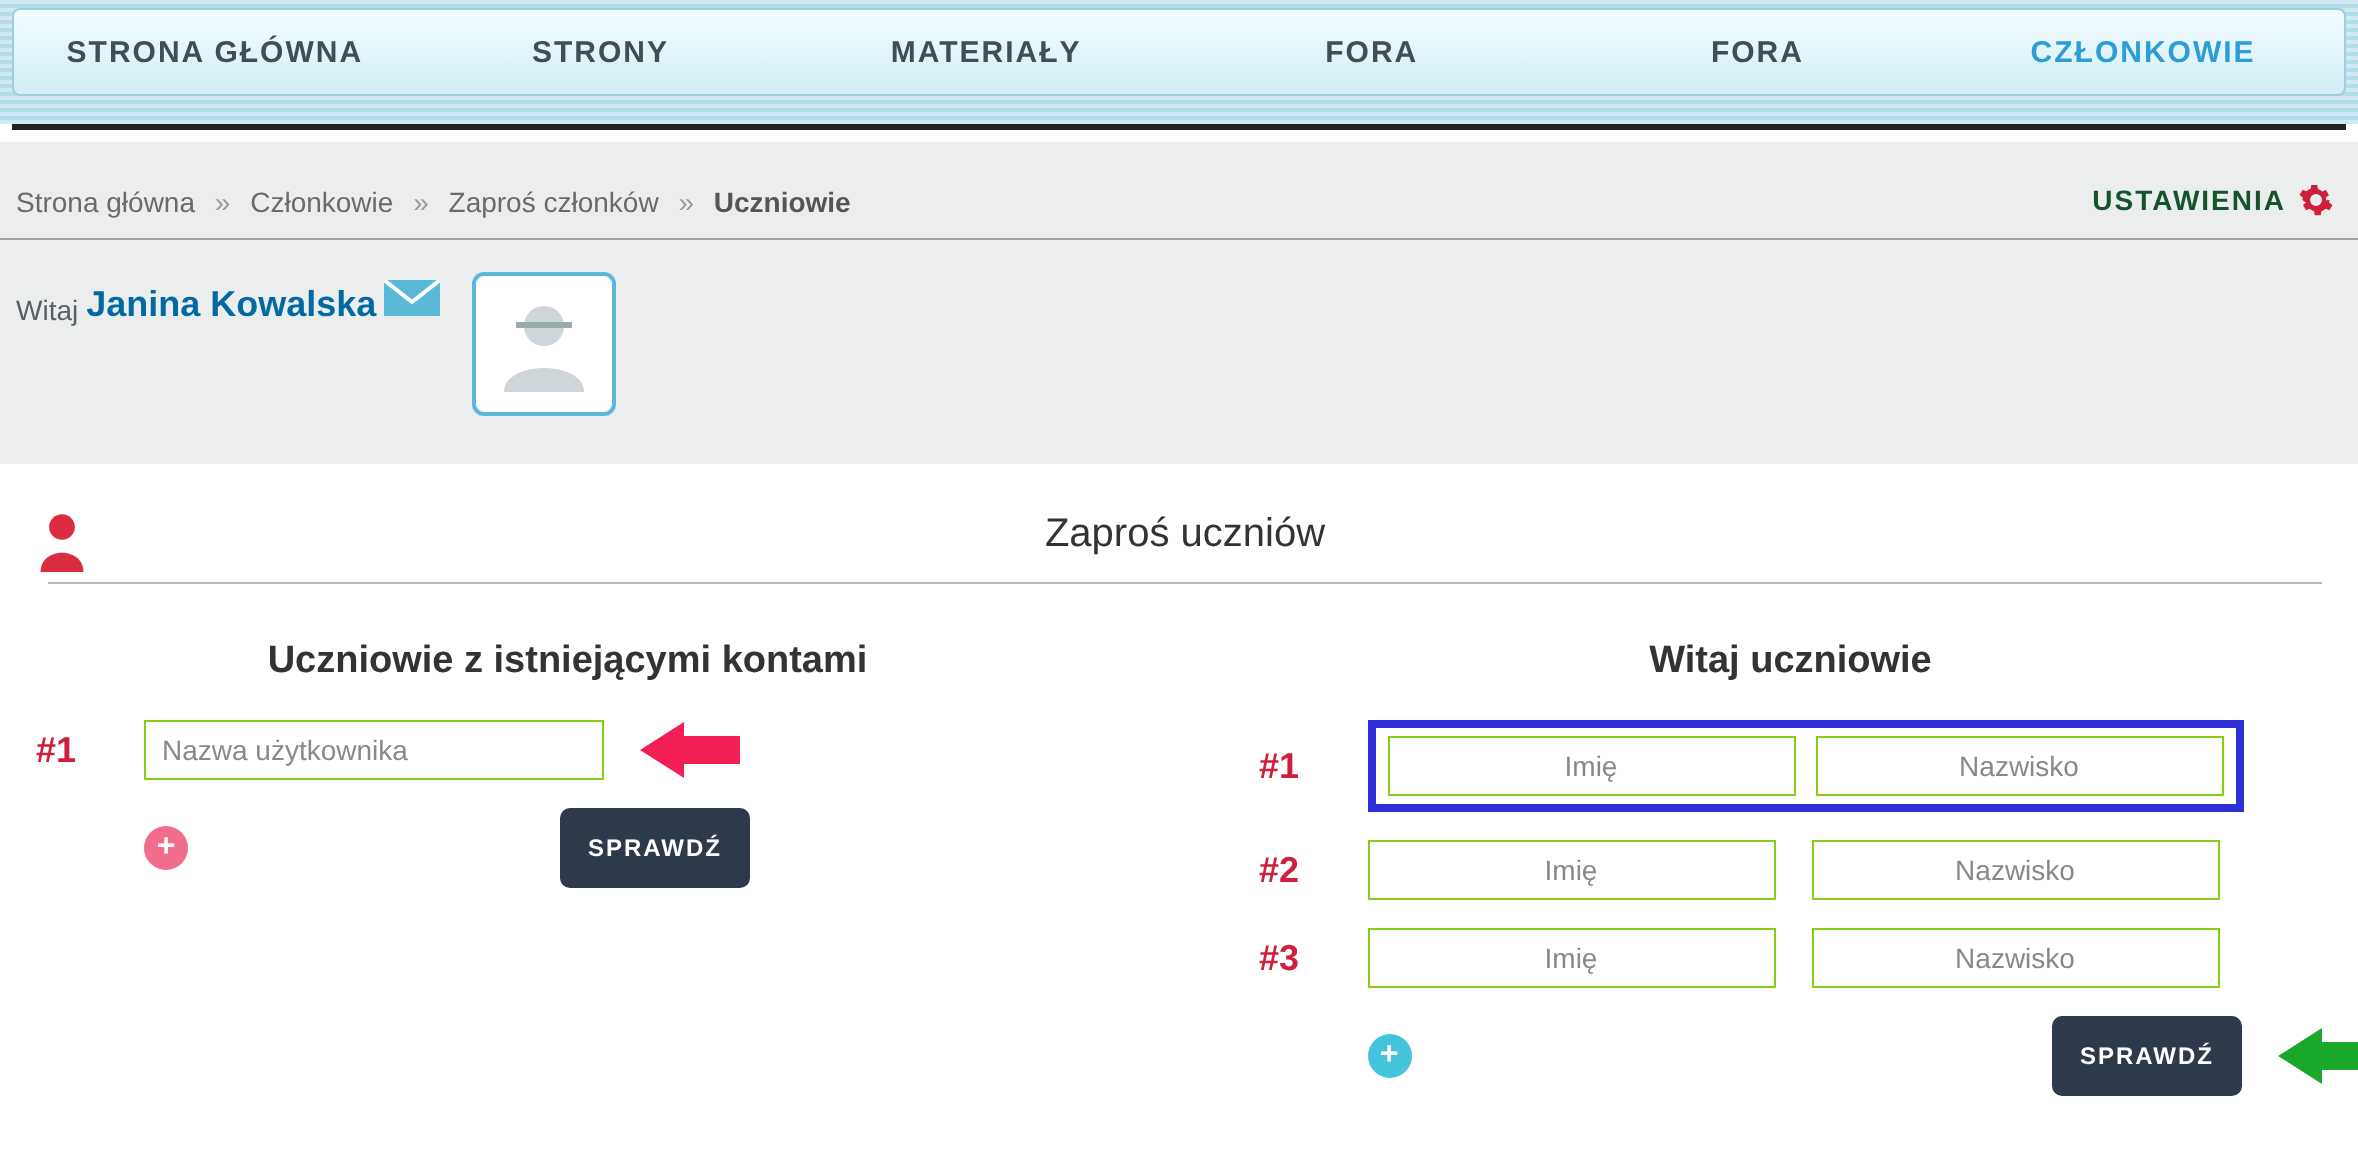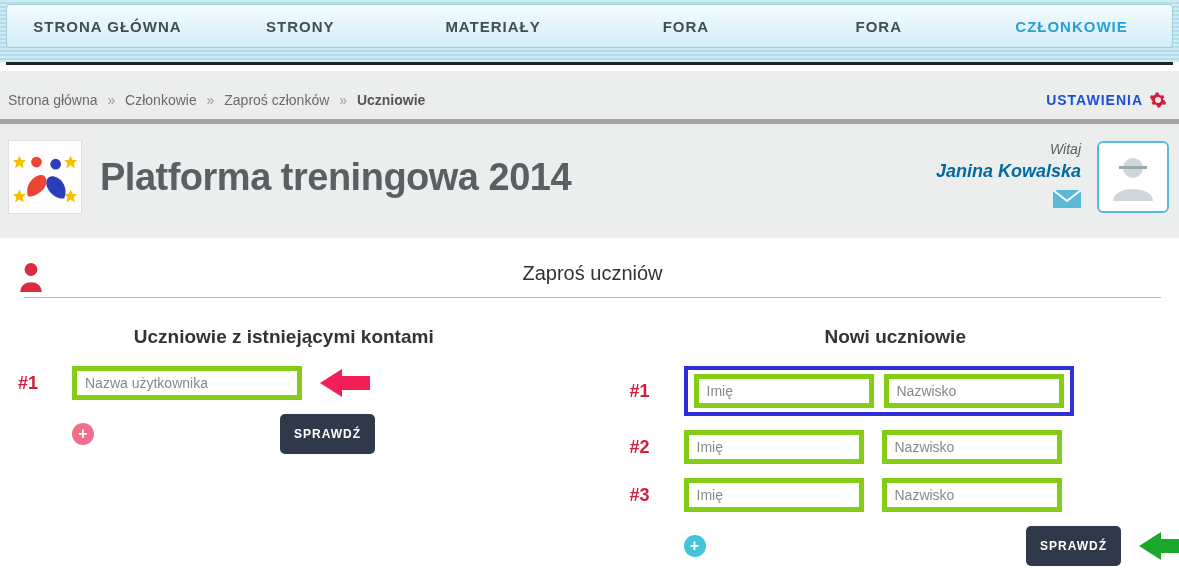--- a/index.html
+++ b/index.html
@@ -32,49 +32,49 @@
     color: #404e55;
     font-weight: 600;
     cursor: pointer;
   }
   .nav-item.active { color: #2a9ed6; }
   .hr-dark { height: 3px; background: #222; margin: 0 6px 6px 6px; }
 
   
   .crumb-row {
     display: flex;
-    align-items: center;
+    align-items: flex-end;
     justify-content: space-between;
     padding: 20px 12px 10px 8px;
     background: #eceeee;
-    border-bottom: 5px solid #a3a3a3;
+    border-bottom: 1px solid #a3a3a3;
   }
   .crumbs { font-size: 14px; color: #6a6a6a; }
   .crumbs a { color: #6a6a6a; text-decoration: none; }
   .crumbs .sep { margin: 0 6px; color: #999; }
   .crumbs .current { font-weight: bold; color: #555; }
-  .settings-link { color: #1d4ed8; font-weight: 700; font-size: 14px; letter-spacing: 1px; display: flex; align-items: center; gap: 6px; cursor: pointer;}
+  .settings-link { color: #14532d; font-weight: 700; font-size: 14px; letter-spacing: 1px; display: flex; align-items: center; gap: 6px; cursor: pointer;}
   .gear { width:18px; height:18px; }
 
   
   .header {
     display: flex;
     align-items: center;
     justify-content: space-between;
     padding: 16px 10px 24px 8px;
     background: #eceeee;
   }
   .header-left { display:flex; align-items:center; gap:18px; }
   .logo-box {
     width: 74px; height: 74px; background:#fff; border:1px solid #e0e0e0;
     display:flex; align-items:center; justify-content:center;
   }
   .page-title { font-size: 38px; font-weight: 600; color:#5a5f63; letter-spacing: -0.5px;}
   .header-right { text-align: right; display:flex; align-items:flex-start; gap:16px; }
-  .user-col { display:flex; flex-direction:column; align-items:flex-end; gap:4px;font-style:italic;}
+  .user-col { display:flex; flex-direction:row; align-items:flex-end; gap:4px;}
   .greet { font-size:14px; color:#5a5f63; }
   .user-name { color:#0369a1; font-weight:700; font-size:18px; }
   .mail-icon { color:#2a9ed6; margin-top:4px; }
   .avatar-box {
     width:72px; height:72px; border:2px solid #5bb9d8; border-radius:6px;
     display:flex; align-items:center; justify-content:center; background:#fff;
   }
   .avatar-svg path, .avatar-svg circle { fill:#cfd6d9; }
 
   
@@ -86,26 +86,26 @@
     border-bottom:1px solid #bbb; padding-bottom:12px; margin-left:-60px;
   }
   .grid {
     display:flex; gap:80px; margin-top:28px;
   }
   .col { flex:1; }
   .col-title { font-size:19px; font-weight:700; color:#333; margin-bottom:18px;text-align:center;}
   .row-line { display:flex; align-items:center; gap:18px; margin-bottom:14px; }
   .rownum { color:#cf1f3d; font-weight:700; font-size:18px; width:36px; }
   input[type=text]{
-    height:30px; border:5px solid #84cc16; padding:12px 8px; font-size:14px; color:#701a75;
+    height:30px; border:1px solid #84cc16; padding:0 8px; font-size:14px; color:#701a75;
     background:#fff;
   }
   input::placeholder{ color:#898989; }
   .username-in{ width:230px; }
-  .name-in{ width:180px; }
+  .name-in{ width:204px;text-align:center; }
   .add-btn {
     width:22px; height:22px; border-radius:50%; border:none;
     display:inline-flex; align-items:center; justify-content:center;
     cursor:pointer; color:#fff; font-weight:900; font-size:16px; line-height:1;
   }
   .add-pink{ background:#f16e8a; }
   .add-cyan{ background:#44c4da; }
   .check-btn{
     background:#2e3a4a; color:#fff; border:none; border-radius:5px;
     height:40px; padding:0 14px; font-size:12px; font-weight:700; letter-spacing:1px; cursor:pointer;
@@ -163,35 +163,20 @@
   </div>
   <div class="settings-link">
     <span>USTAWIENIA</span>
     <svg class="gear" viewBox="0 0 24 24">
       <path fill="#cf1f3d" d="M12 8a4 4 0 1 0 0 8 4 4 0 0 0 0-8zm9 4c0 .6-.05 1.2-.15 1.7l2.1 1.6-2 3.5-2.5-1a8.7 8.7 0 0 1-2.9 1.7l-.4 2.6h-4l-.4-2.6a8.7 8.7 0 0 1-2.9-1.7l-2.5 1-2-3.5 2.1-1.6A9.6 9.6 0 0 1 3 12c0-.6.05-1.2.15-1.7L1.05 8.7l2-3.5 2.5 1a8.7 8.7 0 0 1 2.9-1.7L8.85 2h4l.4 2.6a8.7 8.7 0 0 1 2.9 1.7l2.5-1 2 3.5-2.1 1.6c.1.5.15 1.1.15 1.7z"></path>
     </svg>
   </div>
 </div>
 
 <div class="header">
-  <div class="header-left">
-    <div class="logo-box">
-      <svg viewBox="0 0 60 60" width="64" height="64">
-        <polygon fill="#f2c200" points="6,10 8,14 12,14 9,17 10,22 6,19 2,22 3,17 0,14 4,14"></polygon>
-        <polygon fill="#f2c200" points="54,10 56,14 60,14 57,17 58,22 54,19 50,22 51,17 48,14 52,14"></polygon>
-        <polygon fill="#f2c200" points="6,42 8,46 12,46 9,49 10,54 6,51 2,54 3,49 0,46 4,46"></polygon>
-        <polygon fill="#f2c200" points="54,42 56,46 60,46 57,49 58,54 54,51 50,54 51,49 48,46 52,46"></polygon>
-        <circle cx="22" cy="16" r="5" fill="#e43"></circle>
-        <path d="M14 48 C 10 34 26 24 30 30 C 36 38 22 50 14 48" fill="#e43"></path>
-        <circle cx="40" cy="18" r="5" fill="#2b3db8"></circle>
-        <path d="M48 50 C 54 34 36 24 32 32 C 28 42 42 52 48 50" fill="#2b3db8"></path>
-      </svg>
-    </div>
-    <h1 class="page-title">Platforma treningowa 2014</h1>
-  </div>
   <div class="header-right">
     <div class="user-col">
       <span class="greet">Witaj</span>
       <span class="user-name">Janina Kowalska</span>
       <span class="mail-icon">
         <svg width="28" height="18" viewBox="0 0 28 18">
             <rect x="0" y="0" width="28" height="18" fill="#59b9d6"></rect>
             <polyline points="0,0 14,11 28,0" fill="none" stroke="#fff" stroke-width="2"></polyline>
           </svg>
       </span>
@@ -227,21 +212,21 @@
       </div>
 
       <div class="actions-row">
         <button class="add-btn add-pink">+</button>
         <span class="spacer-indent"></span>
         <button class="check-btn">SPRAWDŹ</button>
       </div>
     </div>
 
     <div class="col">
-      <div class="col-title">Nowi uczniowie</div>
+      <div class="col-title">Witaj uczniowie</div>
 
       <div class="row-line">
         <span class="rownum">#1</span>
         <span class="hl-box">
           <input type="text" class="name-in" placeholder="Imię" style="">
           <input type="text" class="name-in" placeholder="Nazwisko" style="">
         </span>
       </div>
 
       <div class="row-line">

